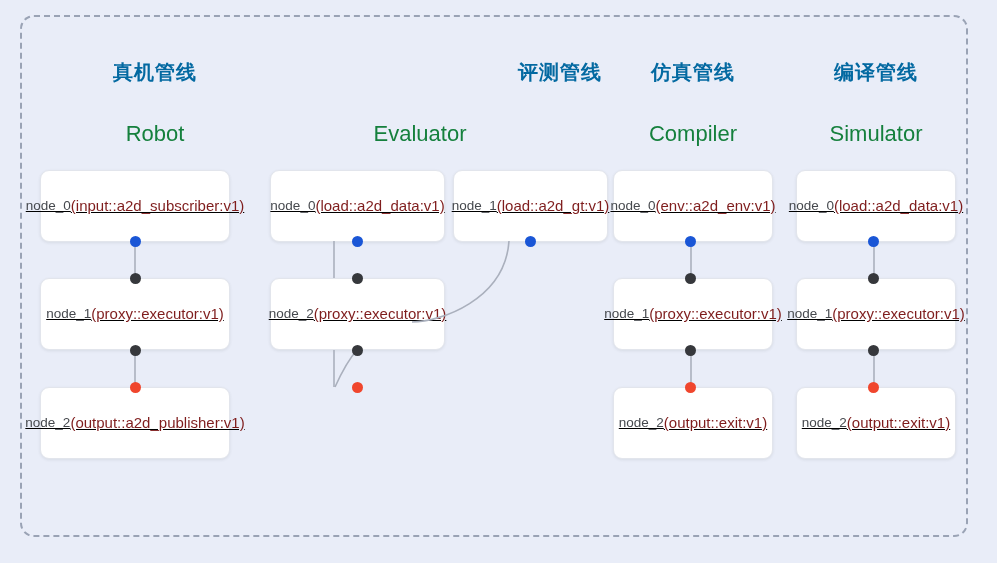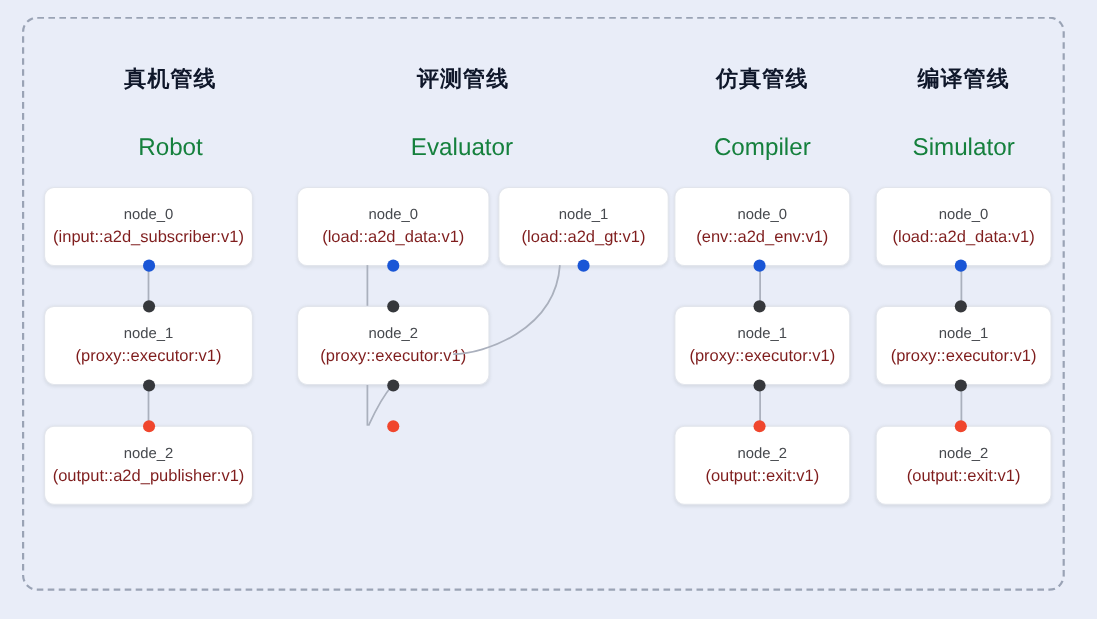--- a/index.html
+++ b/index.html
@@ -44,21 +44,21 @@
     top: 0;
     height: 522px;
   }
   .col-title {
     position: absolute;
     top: 47px;
     width: 100%;
     text-align: center;
     font-size: 20px;
     font-weight: bold;
-    color: #0f172a;
+    color: #0369a1;
     letter-spacing: 1px;
     line-height: 1;
   }
   .col-subtitle {
     position: absolute;
     top: 108px;
     width: 100%;
     text-align: center;
     font-size: 22px;
     font-weight: normal;
@@ -66,24 +66,25 @@
     line-height: 1;
   }
   .node {
     position: absolute;
     background: #ffffff;
     border: 1px solid #e2e5ec;
     border-radius: 9px;
     box-shadow: 0 1px 3px rgba(60,64,67,0.10);
     box-sizing: border-box;
     display: flex;
-    flex-direction: column;
+    flex-direction: row;
     align-items: center;
     justify-content: center;
     text-align: center;
+    text-decoration: underline;
   }
   .node-title {
     font-size: 13.5px;
     color: #46494e;
     line-height: 1.45;
   }
   .node-sub {
     font-size: 15px;
     color: #7f1d1d;
     line-height: 1.45;
@@ -149,21 +150,21 @@
       <div class="dot dot-black" style="left:110px; top:330px; width:11px; height:11px;"></div>
       <div class="dot dot-red" style="left:110px; top:367px; width:11px; height:11px;"></div>
 
       <div class="node" style="left:20px; top:372px; width:190px; height:72px;">
         <div class="node-title">node_2</div>
         <div class="node-sub">(output::a2d_publisher:v1)</div>
       </div>
     </div>
 
     <div class="col" style="left:230px; width:360px;">
-      <div class="col-title" style="left:1px; width:340px;">评测管线</div>
+      <div class="col-title" style="left:12px; width:340px;text-align:right;">评测管线</div>
       <div class="col-subtitle" style="left:0; width:340px;">Evaluator</div>
 
       <div class="node" style="left:20px; top:155px; width:175px; height:72px;">
         <div class="node-title">node_0</div>
         <div class="node-sub">(load::a2d_data:v1)</div>
       </div>
       <div class="dot dot-blue" style="left:102px; top:221px; width:11px; height:11px;"></div>
 
       <div class="node" style="left:203px; top:155px; width:155px; height:72px;">
         <div class="node-title">node_1</div>

